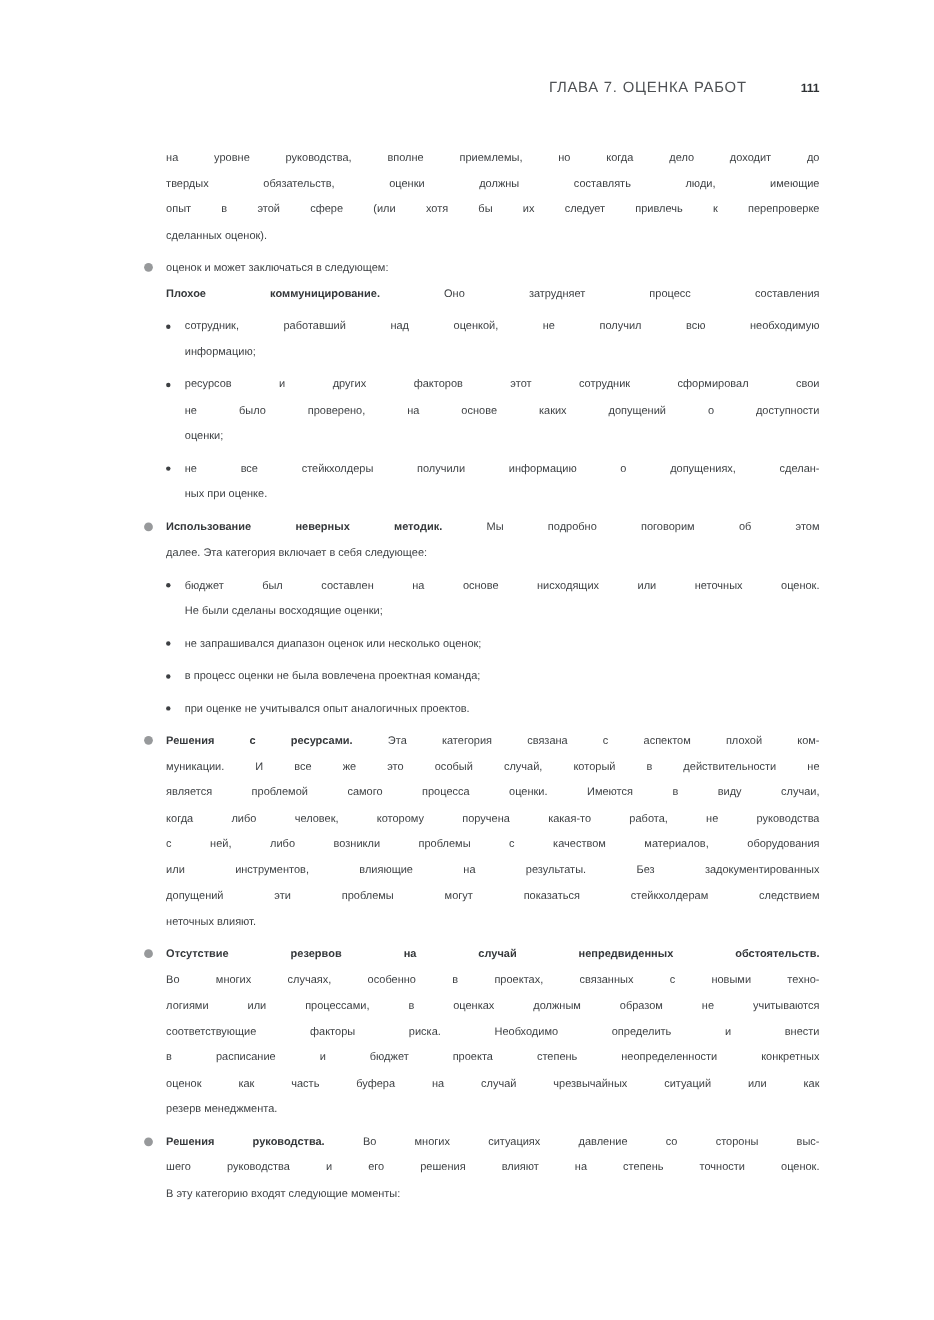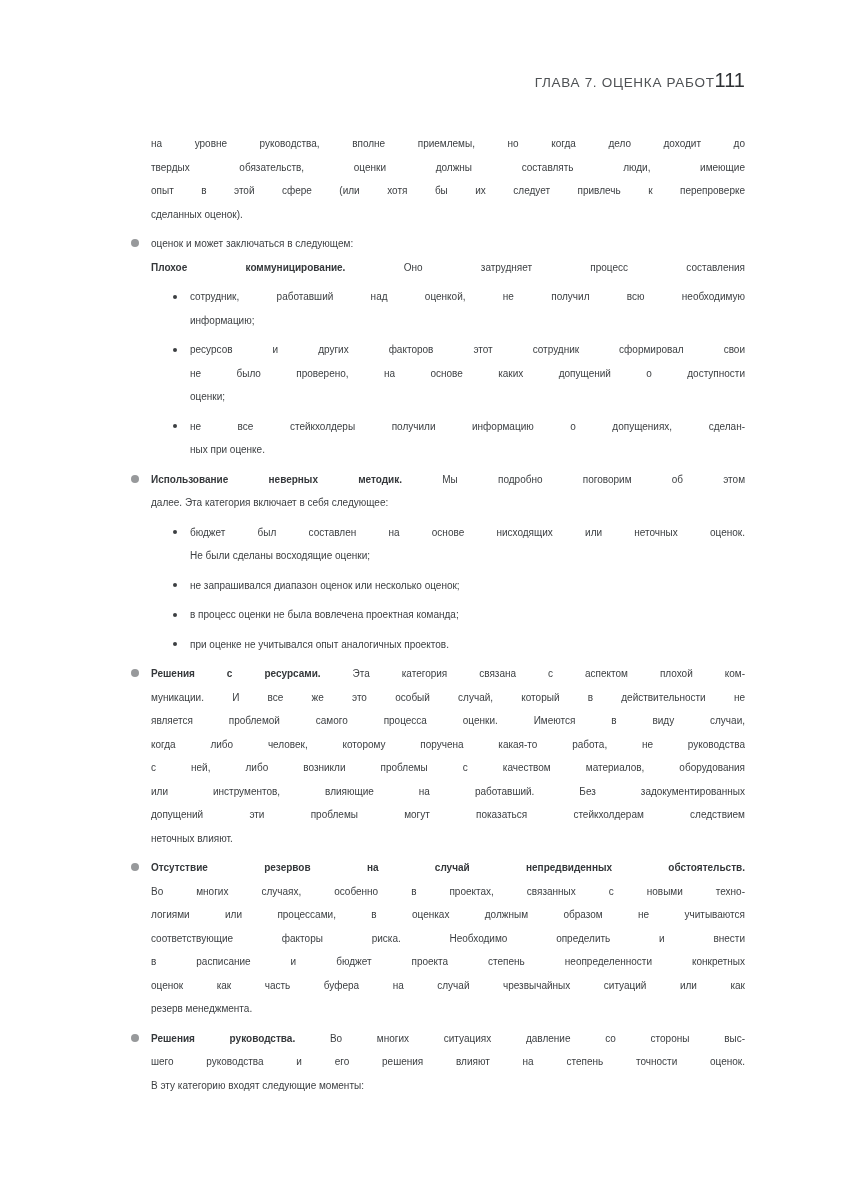--- a/index.html
+++ b/index.html
@@ -14,22 +14,23 @@
   .pagehead {
     position: absolute;
     top: 70px; left: 151px; width: 594px;
     display: flex; justify-content: flex-end; align-items: baseline;
   }
   .running-head {
     font-size: 13.5px; letter-spacing: 0.7px;
     color: #4e5154; line-height: 20px;
   }
   .page-number {
-    font-size: 20px; font-weight: normal;
+    font-size: 11px; font-weight: bold;
     color: #2e3134; line-height: 20px;
+    margin-left: 49px;
   }
   .bodytext {
     position: absolute;
     top: 132px; left: 151px; width: 594px;
     font-size: 10px;
   }
   .ln {
     display: block;
     height: 23.5px; line-height: 23.5px;
     overflow: hidden;
@@ -38,21 +39,21 @@
   .jl { text-align: justify; text-align-last: justify; text-justify: inter-word; }
   .ll { text-align: left; text-align-last: left; }
   .block { margin: 0; padding: 0; }
   .block + .block, .sub { margin-top: 6px; }
   .bullet { position: relative; }
   .marker {
     position: absolute; left: -20px; top: 7px;
     width: 8px; height: 8px; border-radius: 50%;
     background: #97999b;
   }
-  .sub { position: relative; margin-left: 39px; }
+  .sub { position: relative; margin-left: 17px; }
   .smarker {
     position: absolute; left: -17px; top: 9.5px;
     width: 4px; height: 4px; border-radius: 50%;
     background: #3c3f42;
   }
   b { font-weight: bold; color: #35383b; }
 </style>
 </head>
 <body>
 
@@ -122,21 +123,21 @@
     </div>
   </div>
 
   <div class="block bullet">
     <span class="marker"></span>
     <div class="ln jl"><b>Решения с ресурсами.</b> <span>Эта категория связана с аспектом плохой ком-</span></div>
     <div class="ln jl">муникации. И все же это особый случай, который в действительности не</div>
     <div class="ln jl">является проблемой самого процесса оценки. Имеются в виду случаи,</div>
     <div class="ln jl">когда либо человек, которому поручена какая-то работа, не руководства</div>
     <div class="ln jl">с ней, либо возникли проблемы с качеством материалов, оборудования</div>
-    <div class="ln jl">или инструментов, влияющие на работавший. Без задокументированных</div>
+    <div class="ln jl">или инструментов, влияющие на результаты. Без задокументированных</div>
     <div class="ln jl">допущений эти проблемы могут показаться стейкхолдерам следствием</div>
     <div class="ln ll">неточных влияют.</div>
   </div>
 
   <div class="block bullet">
     <span class="marker"></span>
     <div class="ln jl"><b>Отсутствие резервов на случай непредвиденных обстоятельств.</b> <span></span></div>
     <div class="ln jl">Во многих случаях, особенно в проектах, связанных с новыми техно-</div>
     <div class="ln jl">логиями или процессами, в оценках должным образом не учитываются</div>
     <div class="ln jl">соответствующие факторы риска. Необходимо определить и внести</div>

